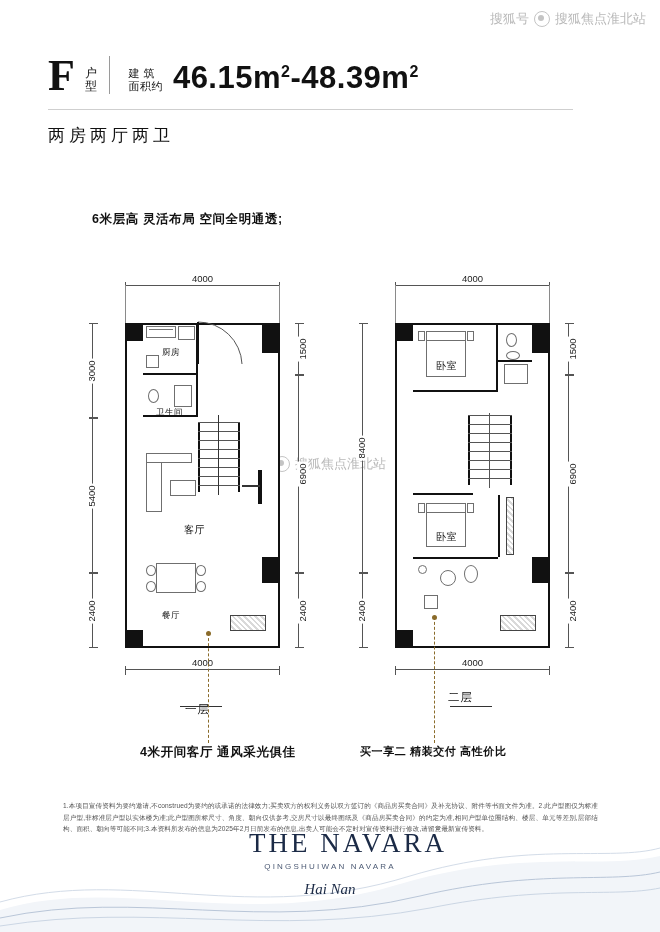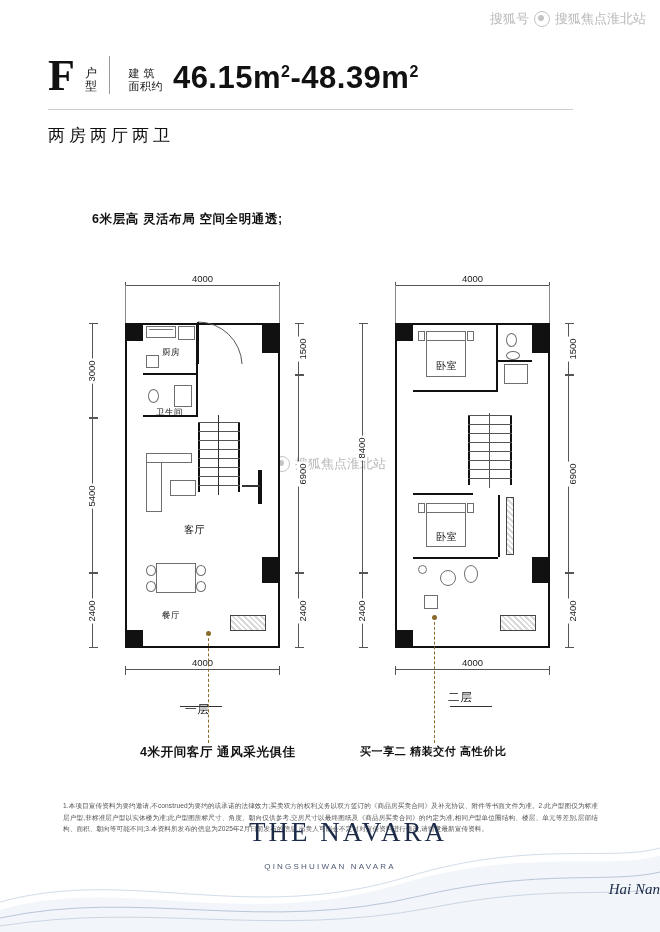--- a/index.html
+++ b/index.html
@@ -285,29 +285,28 @@
     font-size: 27px;
     letter-spacing: 3px;
     color: #1b2a46;
     margin-left: 36px;
   }
   .brand-sub {
     font-family: "Liberation Sans", sans-serif;
     font-size: 8px;
     letter-spacing: 2.2px;
     color: #4c5a74;
-    margin-top: 14px;
+    margin-top: 3px;
   }
   .brand-hai {
     font-family: "Liberation Serif", serif;
     font-style: italic;
     font-size: 15px;
     color: #1b2a46;
     margin-top: 10px;
-    text-align: right;
   }
 </style>
 </head>
 <body>
 
 <div class="page">
 
   <div class="watermark wm-top">
     <span>搜狐号</span>
     <span class="wm-circle"></span>

